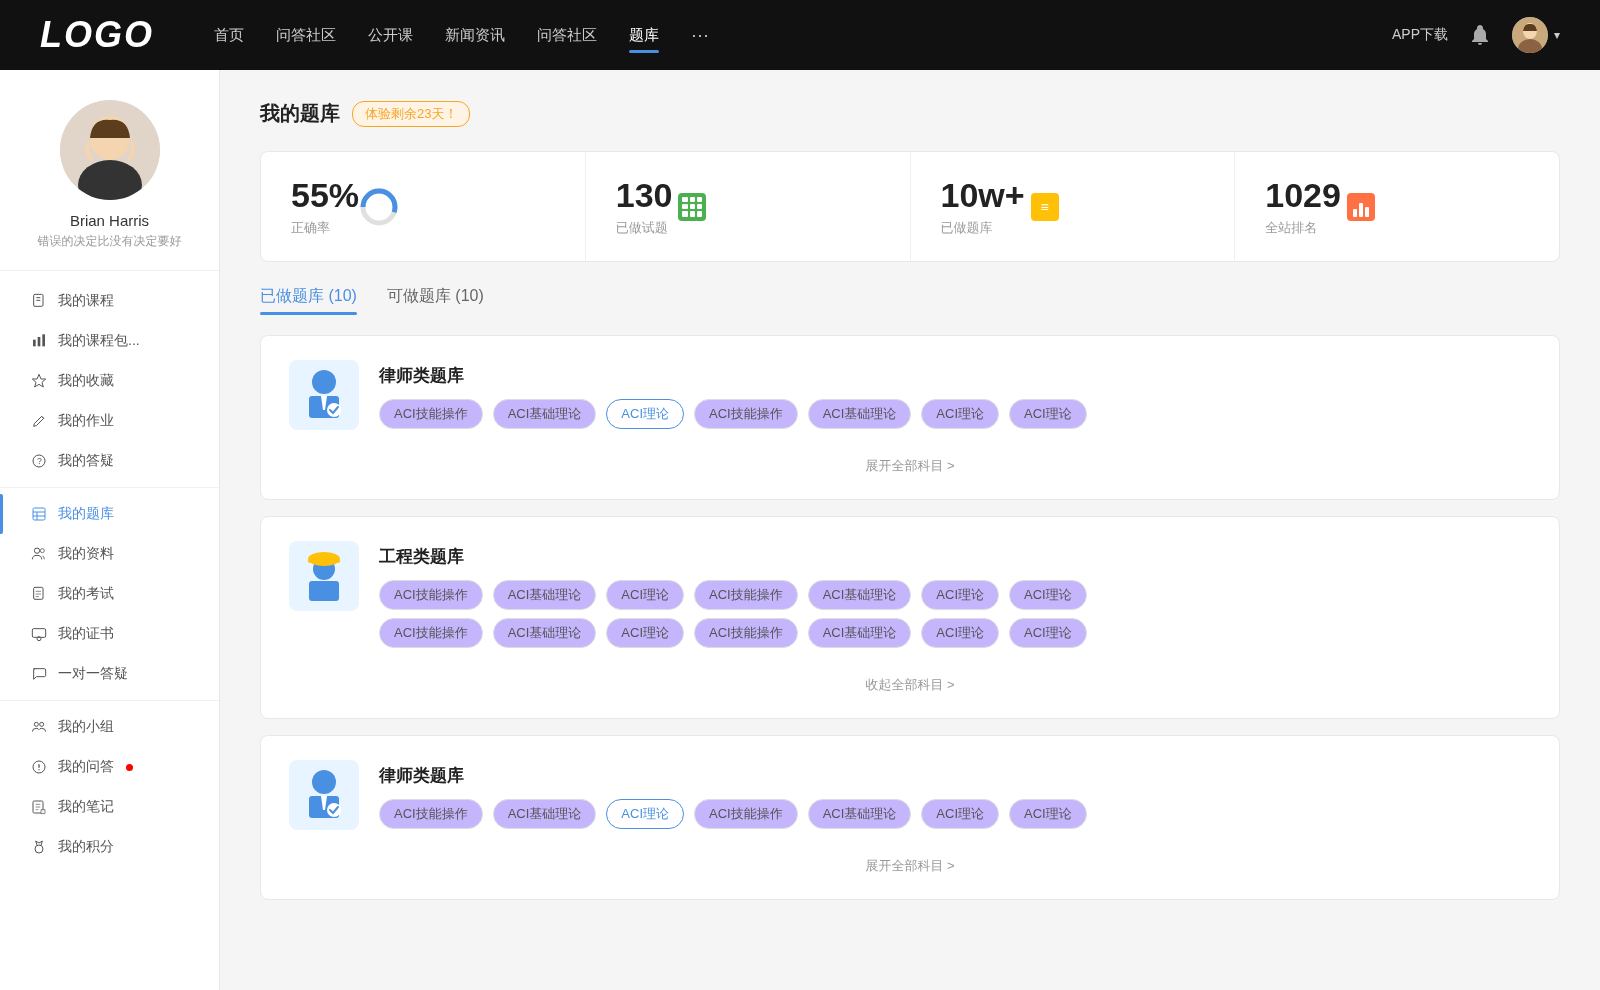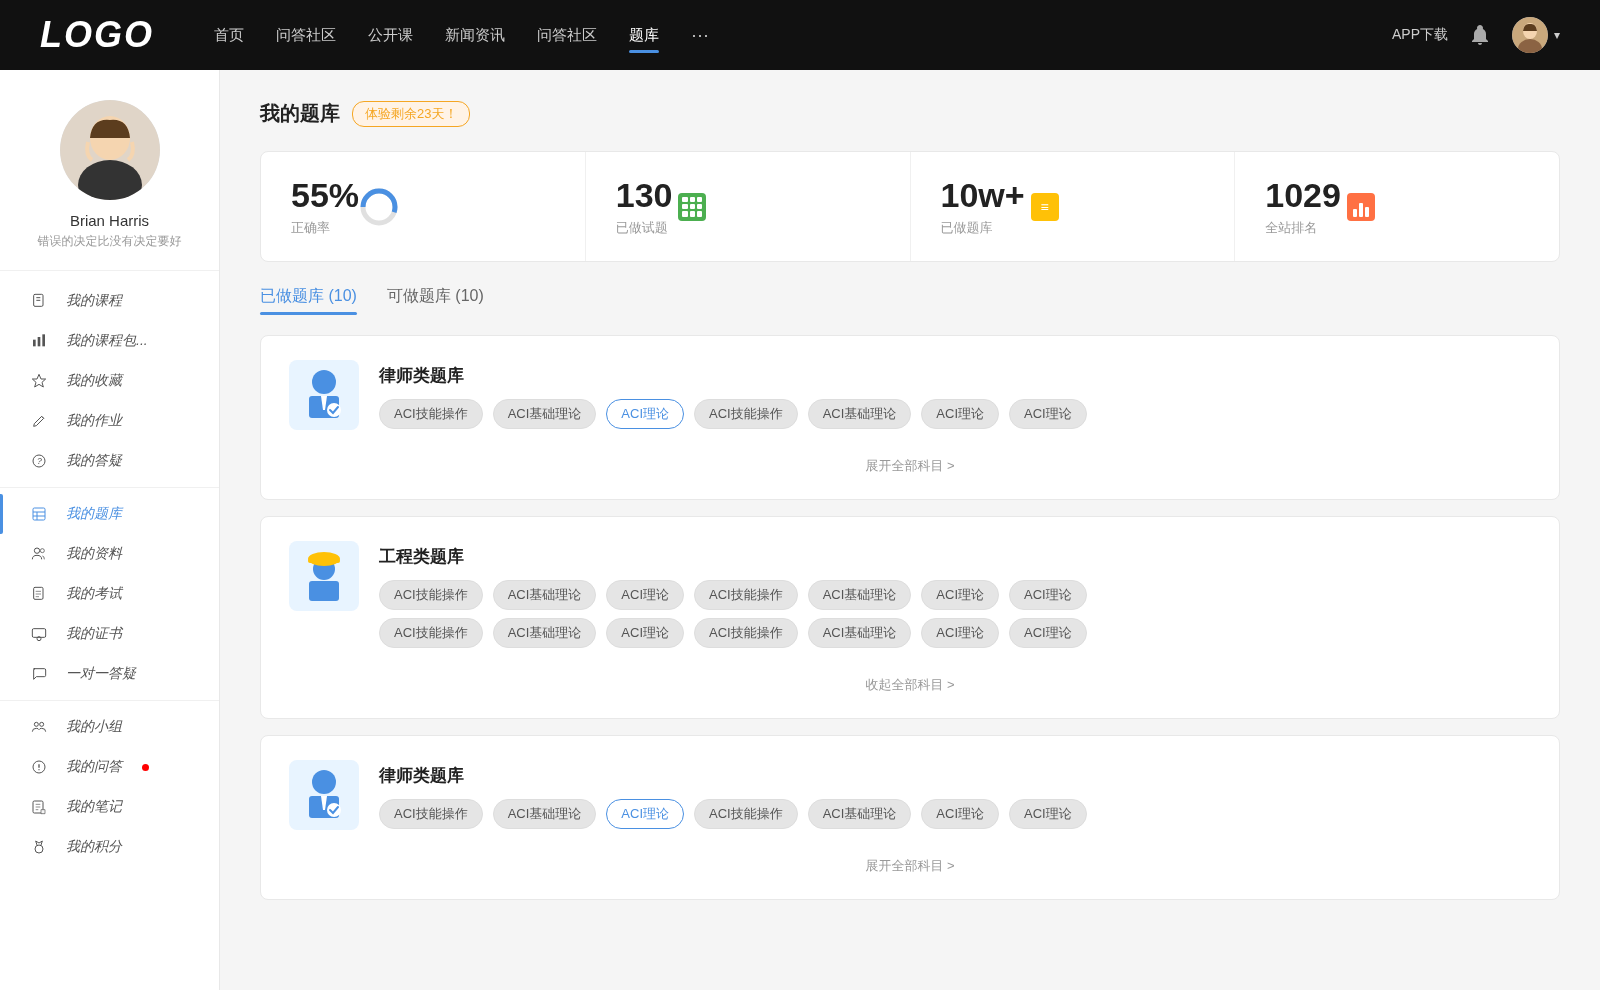--- a/index.html
+++ b/index.html
@@ -118,27 +118,26 @@
       font-size: 12px;
       color: #999;
       text-align: center;
     }
     .sidebar-menu {
       padding: 10px 0;
     }
     .sidebar-item {
       display: flex;
       align-items: center;
-      gap: 18px;
+      gap: 10px;
       padding: 11px 30px;
       cursor: pointer;
       font-size: 14px;
       color: #555;
       position: relative;
-      font-style: italic;
     }
     .sidebar-item.active {
       color: #4a90e2;
       font-weight: 500;
     }
     .sidebar-item.active::before {
       content: '';
       position: absolute;
       left: 0; top: 0; bottom: 0;
       width: 3px;
@@ -279,21 +278,21 @@
       gap: 10px;
       margin-bottom: 8px;
     }
     .tag {
       padding: 5px 14px;
       border-radius: 20px;
       font-size: 13px;
       border: 1px solid #ddd;
       color: #555;
       cursor: pointer;
-      background: #e5e5e5;
+      background: #c4b5fd;
     }
     .tag.active {
       border-color: #4a90e2;
       color: #4a90e2;
       background: #fff;
     }
     .expand-link {
       text-align: center;
       color: #999;
       font-size: 13px;

